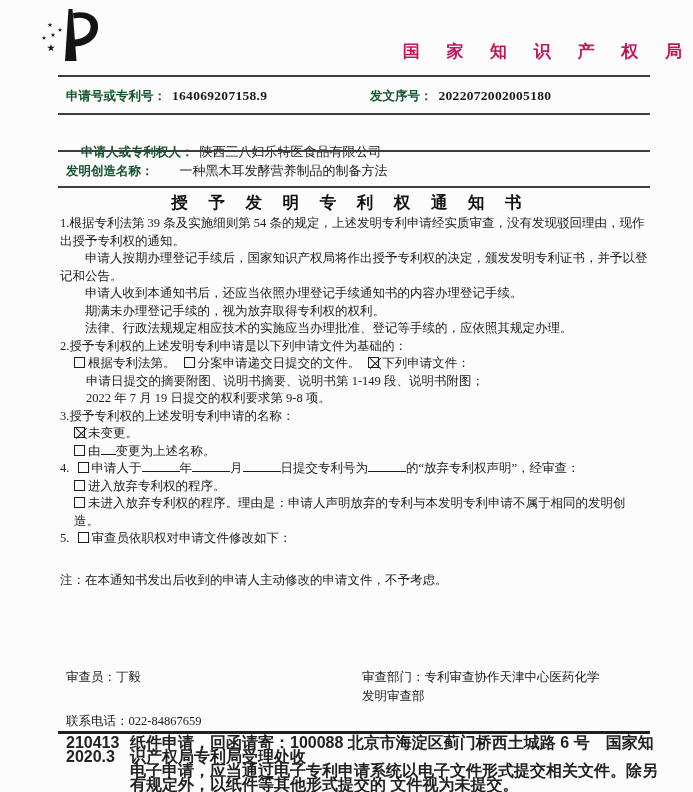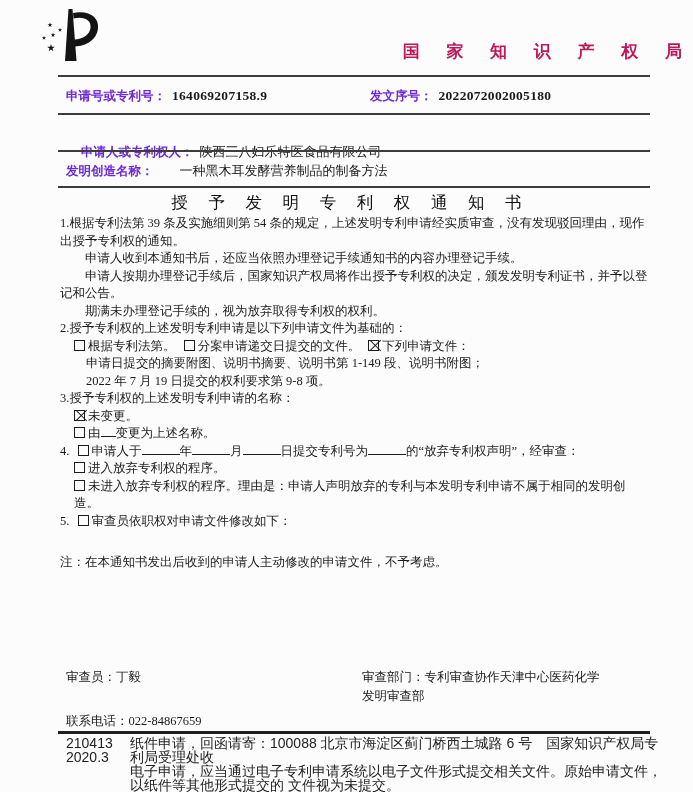--- a/index.html
+++ b/index.html
@@ -18,29 +18,29 @@
     color:#be185d;
   }
   .rule { position:absolute; left:58px; right:43px; height:1.5px; background:#3d3d3d; }
   .rule-1 { top:75px; } .rule-2 { top:113px; } .rule-3 { top:150px; } .rule-4 { top:186px; }
   .rule-footer { top:731px; height:2.5px; background:#1f1f1f; }
 
   .meta-row { position:absolute; left:66px; right:43px; font-size:12.5px; }
   .meta-row-1 { top:88px; } .meta-row-2 { top:143px;padding-left:15px; } .meta-row-3 { top:162px; }
   .meta-label {
     font-family:"Liberation Sans","DejaVu Sans",sans-serif;
-    font-weight:700; color:#6d28d9;
+    font-weight:700; color:#14532d;
   }
   .meta-value { font-size:13px; color:#1b1b1b; margin-left:6px; }
   .meta-value.num { font-weight:700; font-size:13.5px; letter-spacing:0.3px; }
   .meta-col-right { position:absolute; left:304px; top:0; }
   .doc-title {
     position:absolute; left:0; right:0; top:192px; text-align:center;
     font-family:"Liberation Sans","DejaVu Sans",sans-serif;
-    font-size:16.5px; font-weight:400; letter-spacing:8px; text-indent:8px;
+    font-size:16.5px; font-weight:700; letter-spacing:8px; text-indent:8px;
     color:#111;
   }
 
   
   .body {
     position:absolute; left:52px; top:215px; width:596px;
     font-size:12.5px; line-height:17.5px; color:#1c1c1c;
   }
   .body p { padding-left:8px; }
   .indent { text-indent:2em; }
@@ -65,21 +65,21 @@
 
   
   .sig { position:absolute; left:66px; right:43px; top:668px; font-size:12.5px; line-height:19px; }
   .sig .dept { position:absolute; left:296px; top:0; width:300px; }
   .sig .phone { position:absolute; left:0; top:44px; }
 
   
   .footer {
     position:absolute; left:66px; right:30px; top:736px;
     font-family:"Liberation Sans","DejaVu Sans",sans-serif;
-    font-size:14px; font-weight:400; line-height:14px; color:#222;
+    font-size:16px; font-weight:700; line-height:14px; color:#222;
     display:flex;
   }
   .footer-codes { width:64px; flex:none; }
   .footer-text { flex:1; padding-left:0; }
   .footer-text p:nth-child(2) { }
 </style>
 </head>
 <body>
 
 <div class="page">
@@ -119,23 +119,24 @@
   <div class="meta-row meta-row-3">
     <span class="meta-label">发明创造名称：</span><span class="meta-value" style="margin-left:26px;">一种黑木耳发酵营养制品的制备方法</span>
   </div>
 
   <div class="rule rule-4"></div>
 
   <div class="doc-title">授 予 发 明 专 利 权 通 知 书</div>
 
   <div class="body">
     <p>1.根据专利法第 39 条及实施细则第 54 条的规定，上述发明专利申请经实质审查，没有发现驳回理由，现作出授予专利权的通知。</p>
+    <p class="indent">申请人按期办理登记手续后，国家知识产权局将作出授予专利权的决定，颁发发明专利证书，并予以登记和公告。</p>
     <p class="indent">申请人收到本通知书后，还应当依照办理登记手续通知书的内容办理登记手续。</p>
-    <p class="indent">申请人按期办理登记手续后，国家知识产权局将作出授予专利权的决定，颁发发明专利证书，并予以登记和公告。</p>
     <p class="indent">期满未办理登记手续的，视为放弃取得专利权的权利。</p>
+    <p class="indent">法律、行政法规规定相应技术的实施应当办理批准、登记等手续的，应依照其规定办理。</p>
 
     <p>2.授予专利权的上述发明专利申请是以下列申请文件为基础的：</p>
     <p class="opt-row">
       <span class="cb"></span><span class="opt-gap">根据专利法第。</span>
       <span class="cb"></span><span class="opt-gap">分案申请递交日提交的文件。</span>
       <span class="cb checked"></span><span>下列申请文件：</span>
     </p>
     <p class="file-row">申请日提交的摘要附图、说明书摘要、说明书第 1-149 段、说明书附图；</p>
     <p class="file-row">2022 年 7 月 19 日提交的权利要求第 9-8 项。</p>
 
@@ -181,17 +182,17 @@
 
   <div class="rule rule-footer"></div>
 
   <div class="footer">
     <div class="footer-codes">
       <p>210413</p>
       <p>2020.3</p>
     </div>
     <div class="footer-text">
       <p>纸件申请，回函请寄：100088 北京市海淀区蓟门桥西土城路 6 号　国家知识产权局专利局受理处收</p>
-      <p>电子申请，应当通过电子专利申请系统以电子文件形式提交相关文件。原始申请文件，以纸件等其他形式提交的 文件视为未提交。</p>
+      <p>电子申请，应当通过电子专利申请系统以电子文件形式提交相关文件。除另有规定外，以纸件等其他形式提交的 文件视为未提交。</p>
     </div>
   </div>
 
 </div>
 
 </body></html>

